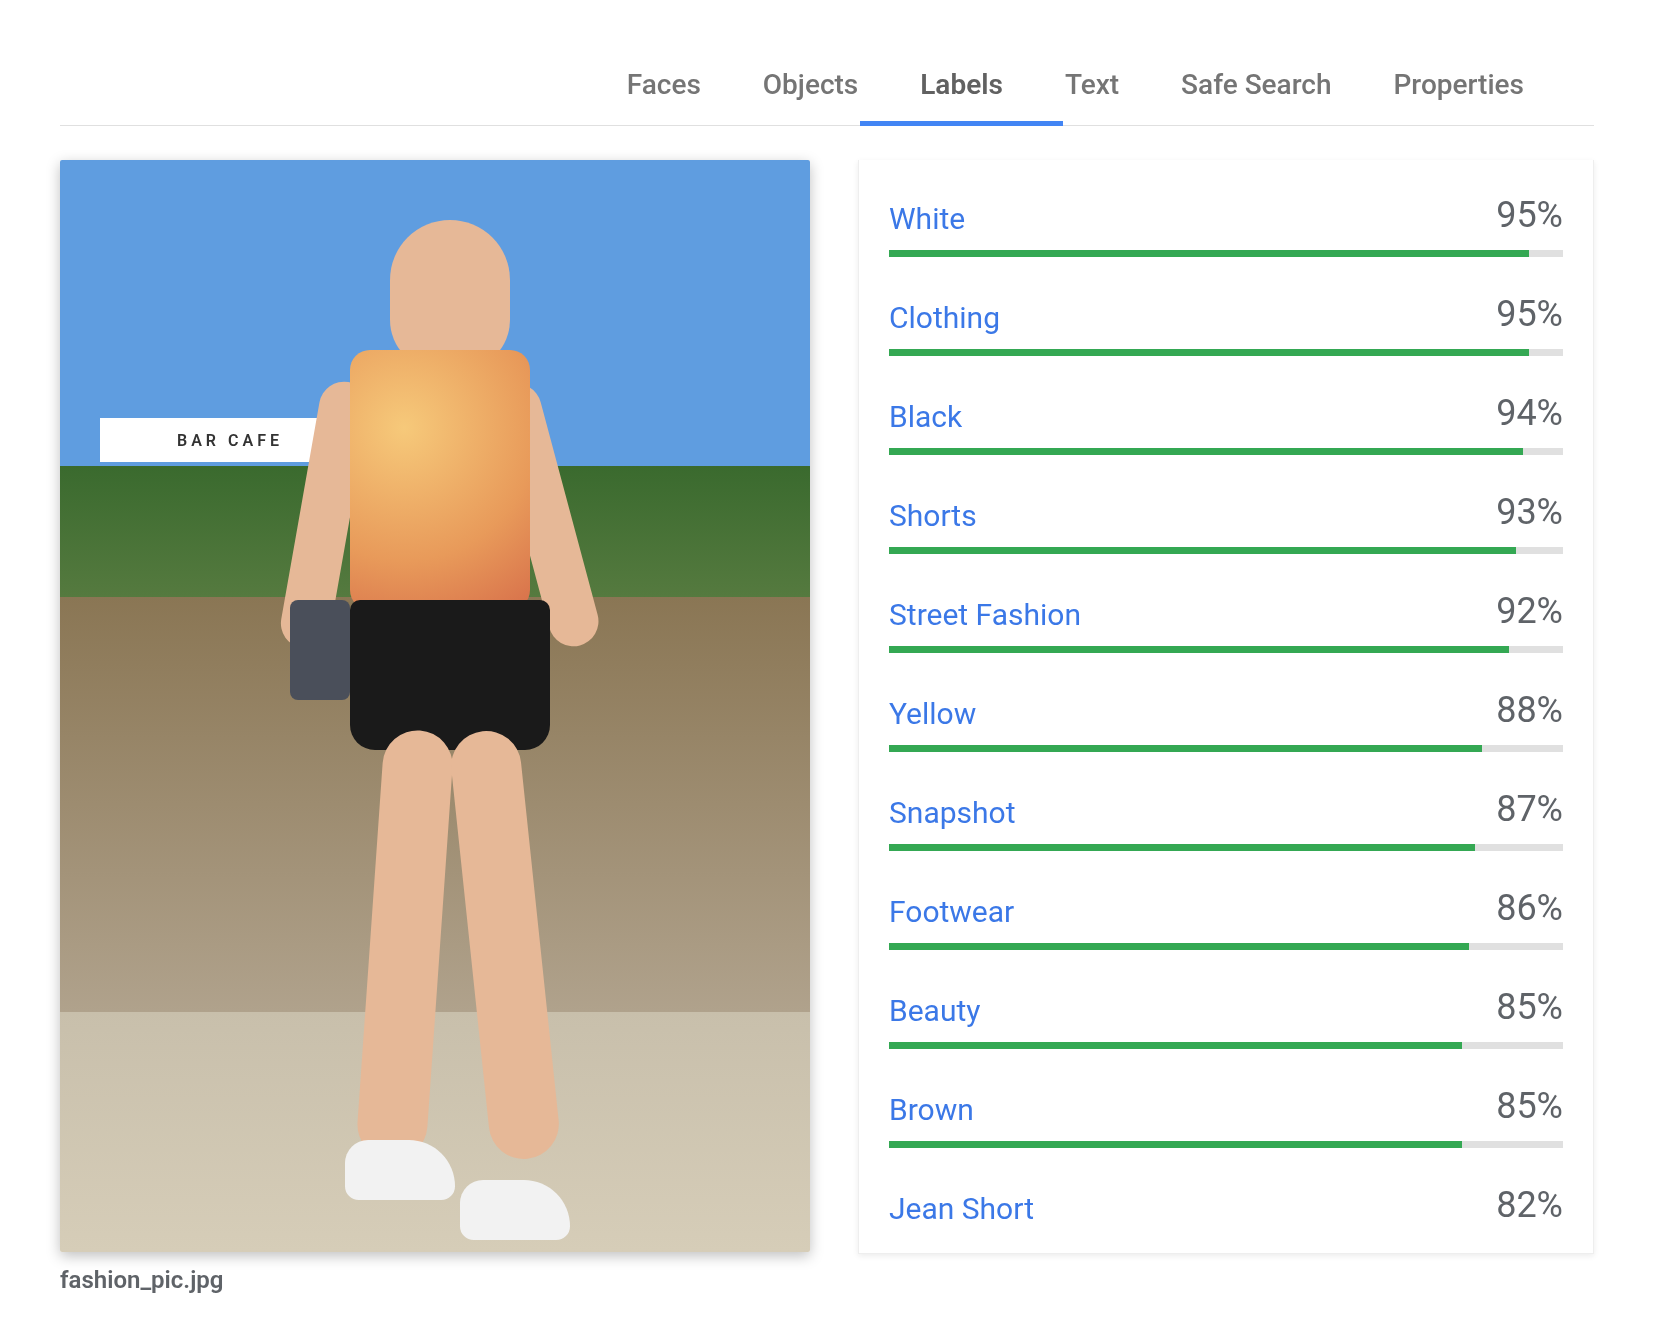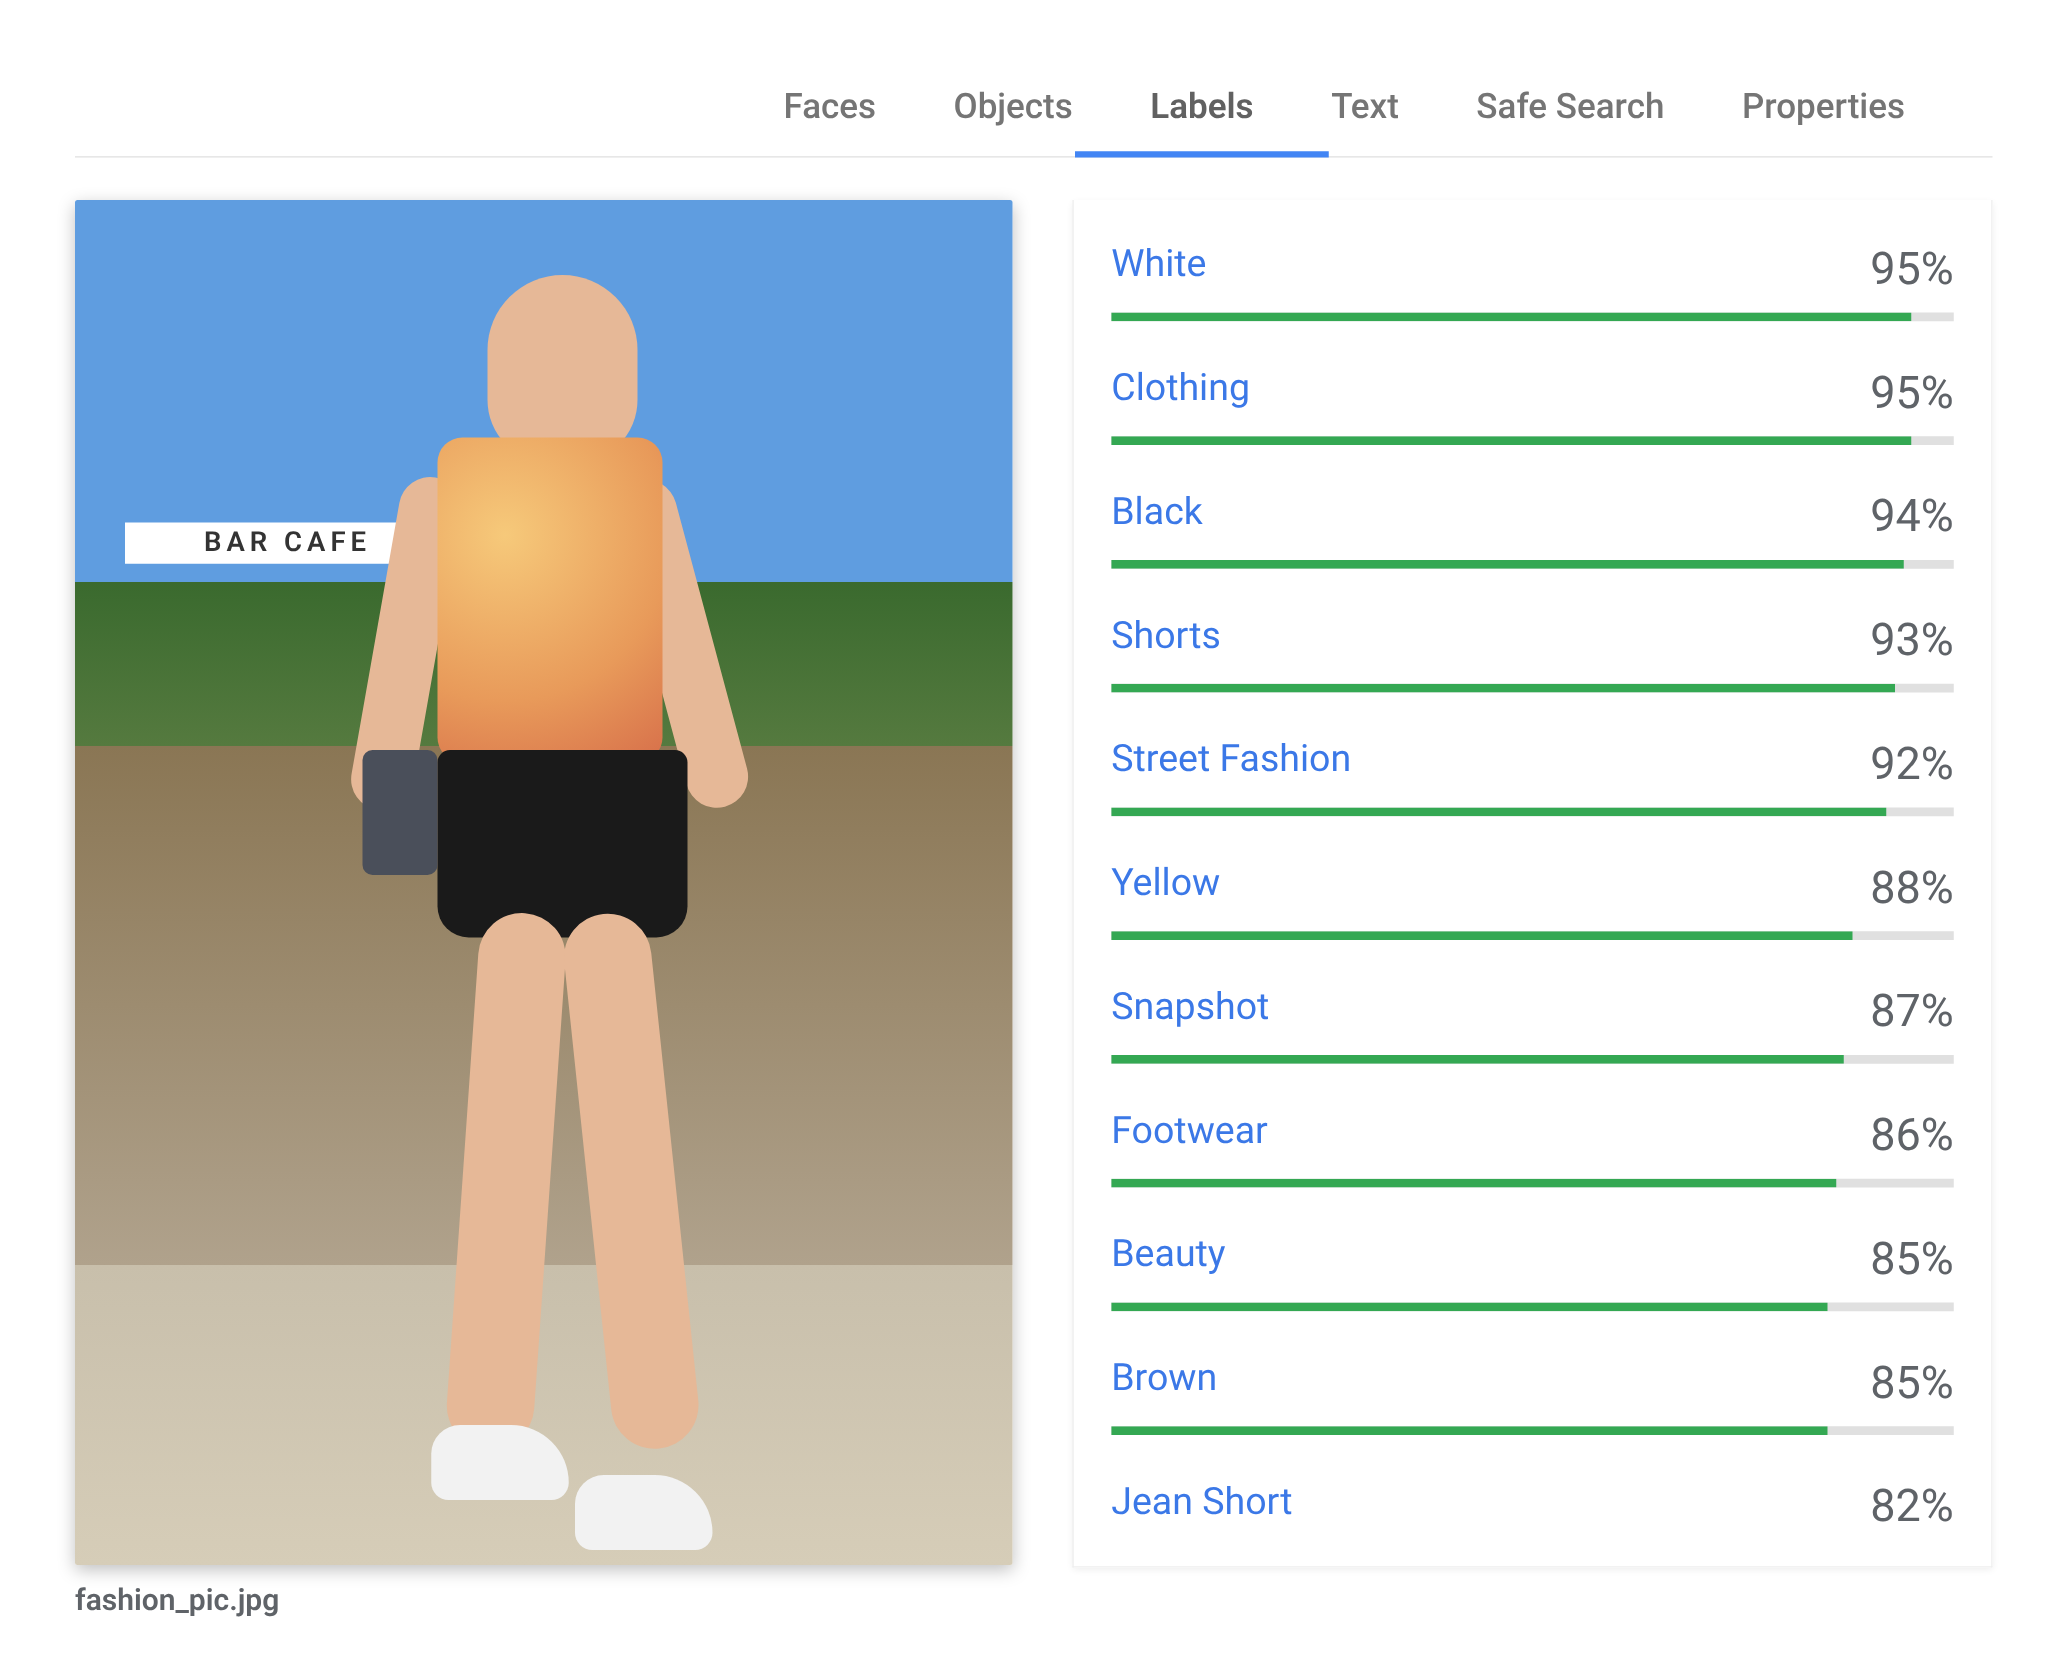--- a/index.html
+++ b/index.html
@@ -60,24 +60,24 @@
     border-radius: 2px;
     box-shadow: 0 4px 14px rgba(0,0,0,0.25);
     position: relative;
     overflow: hidden;
   }
   .sign {
     position: absolute;
     top: 258px;
     left: 40px;
     width: 260px;
-    height: 33px;
+    height: 44px;
     background: #fff;
     color: #333;
-    font-size: 22px;
+    font-size: 16px;
     font-weight: 600;
     letter-spacing: 4px;
     display:flex;
     align-items:center;
     justify-content:center;
   }
   .person {
     position: absolute;
     top: 40px;
     left: 230px;
@@ -159,21 +159,21 @@
     height: 1094px;
     overflow: hidden;
     padding: 34px 30px 0 30px;
   }
   .label-row {
     margin-bottom: 36px;
   }
   .label-top {
     display: flex;
     justify-content: space-between;
-    align-items: flex-start;
+    align-items: flex-end;
     margin-bottom: 14px;
     gap: 42px;
   }
   .label-name {
     font-size: 30px;
     color: #3b78e7;
     font-weight: 400;
   }
   .label-pct {
     font-size: 36px;

